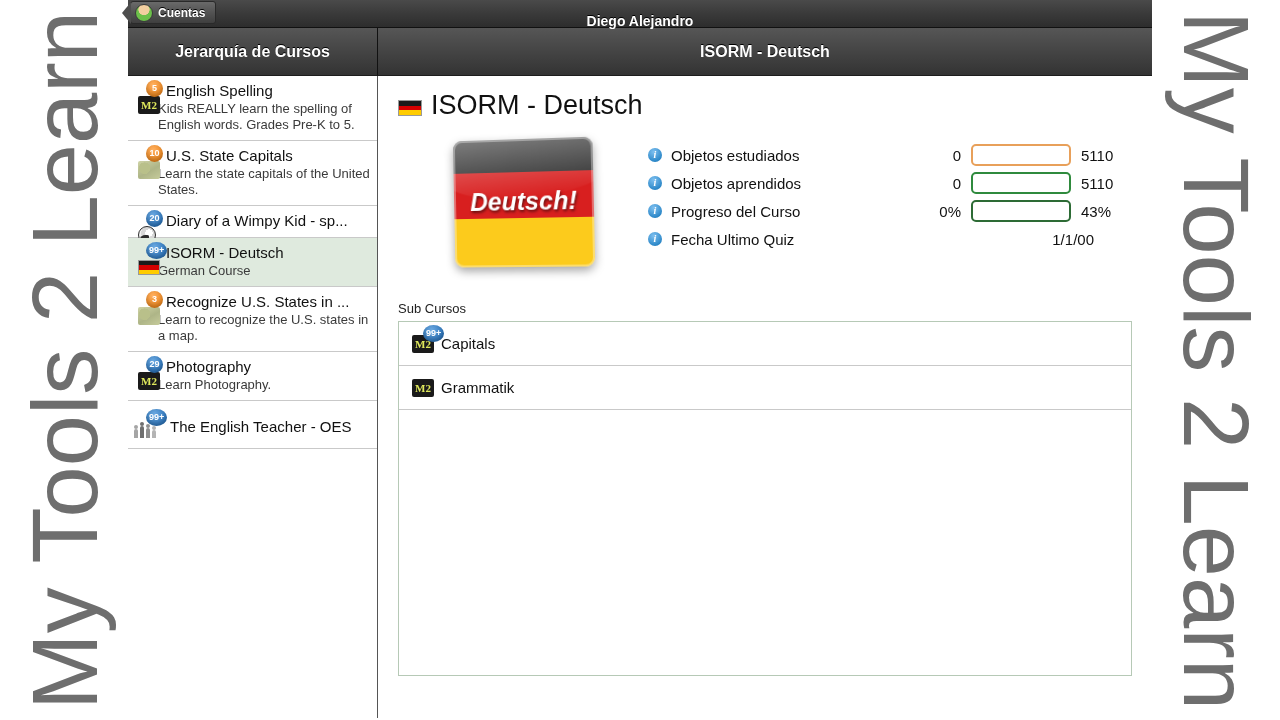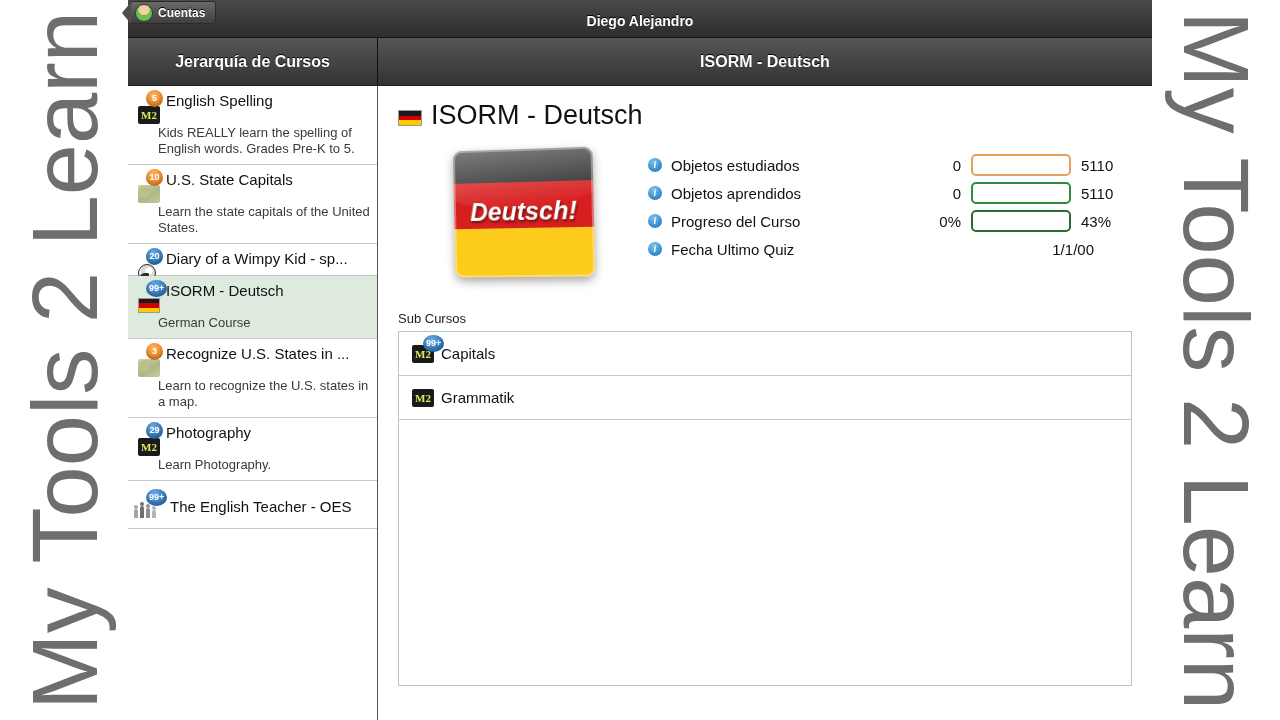--- a/index.html
+++ b/index.html
@@ -24,21 +24,21 @@
   .wm-right span { transform: rotate(90deg); }
 
   
   .shell {
     position: absolute; left: 128px; top: 0; width: 1024px; height: 720px;
     background: #ffffff;
   }
 
   
   .topbar {
-    position: relative; height: 38px; width: 100%;
+    position: relative; height: 28px; width: 100%;
     background: linear-gradient(to bottom, #4a4a4a 0%, #3a3a3a 50%, #2d2d2d 100%);
     border-bottom: 1px solid #111;
     text-decoration: underline;
   }
   .account-btn {
     position: absolute; left: 2px; top: 1px; height: 23px;
     display: flex; align-items: center; padding-right: 10px;
     background: linear-gradient(to bottom,#6a6a6a 0%,#535353 50%,#3f3f3f 100%);
     border: 1px solid #2a2a2a; border-radius: 3px 3px 3px 3px;
     cursor: pointer;
@@ -139,21 +139,21 @@
   .ic-flagde {
     width:22px;height:15px;margin-top:2px;border:1px solid #999;
     background: linear-gradient(to bottom,#1a1a1a 0 33%,#d40000 33% 66%,#ffcc00 66% 100%);
   }
 
   .ci-texts { flex:1; min-width:0; padding-left:2px; }
   .ci-title {
     font-size:15px; color:#111; line-height:18px;
     white-space:nowrap; overflow:hidden; text-overflow:ellipsis;
   }
-  .ci-desc { font-size:13px; color:#3a3a3a; line-height:16px; padding-left:24px; margin-top:15px; }
+  .ci-desc { font-size:13px; color:#3a3a3a; line-height:16px; padding-left:24px; margin-top:1px; }
 
   
   .main { flex:1; background:#fff; padding:14px 20px 0 20px; position:relative; }
 
   .course-title-row { display:flex; align-items:center; gap:9px; margin-bottom:6px; }
   .course-title { font-size:27px; color:#111; font-weight:400; }
 
   .info-area { display:flex; margin-top:14px; }
   .flag-box { width:250px; display:flex; align-items:flex-start; justify-content:center; padding-top:4px; }
   .flag-img {

